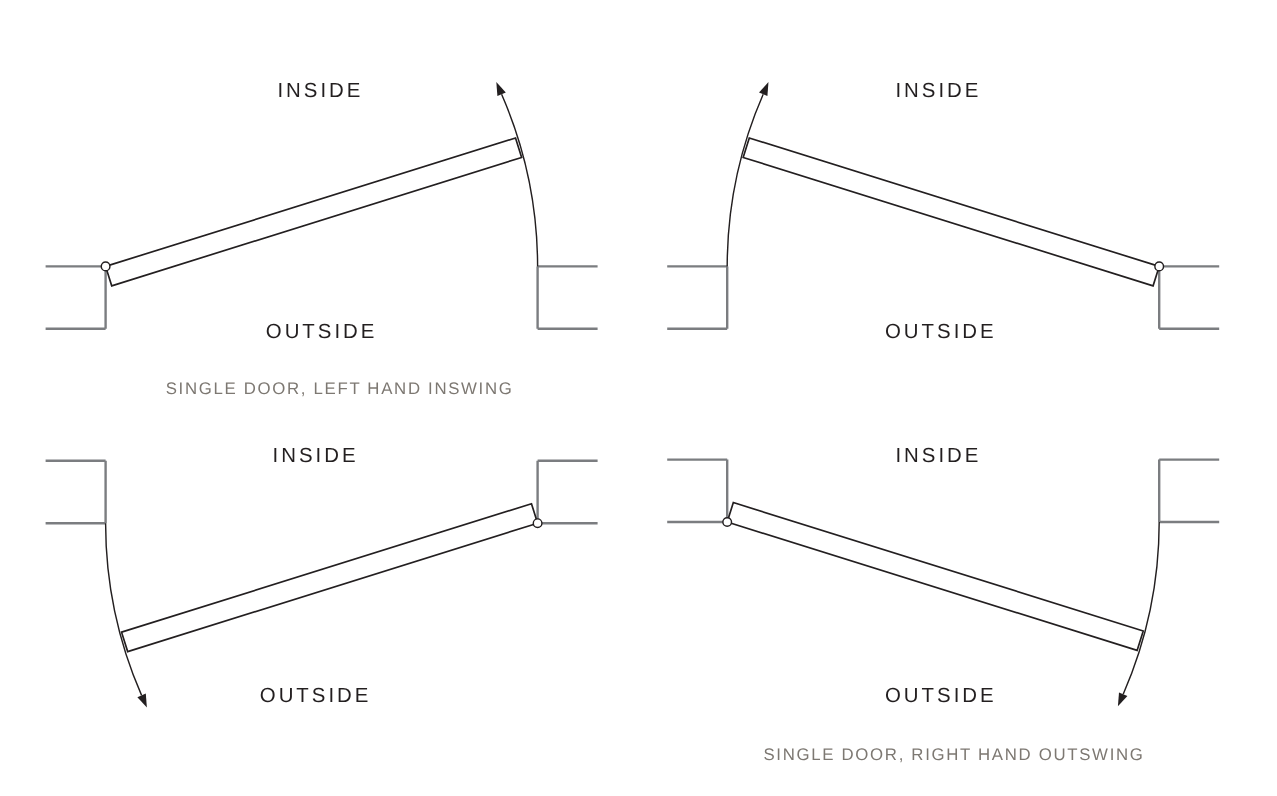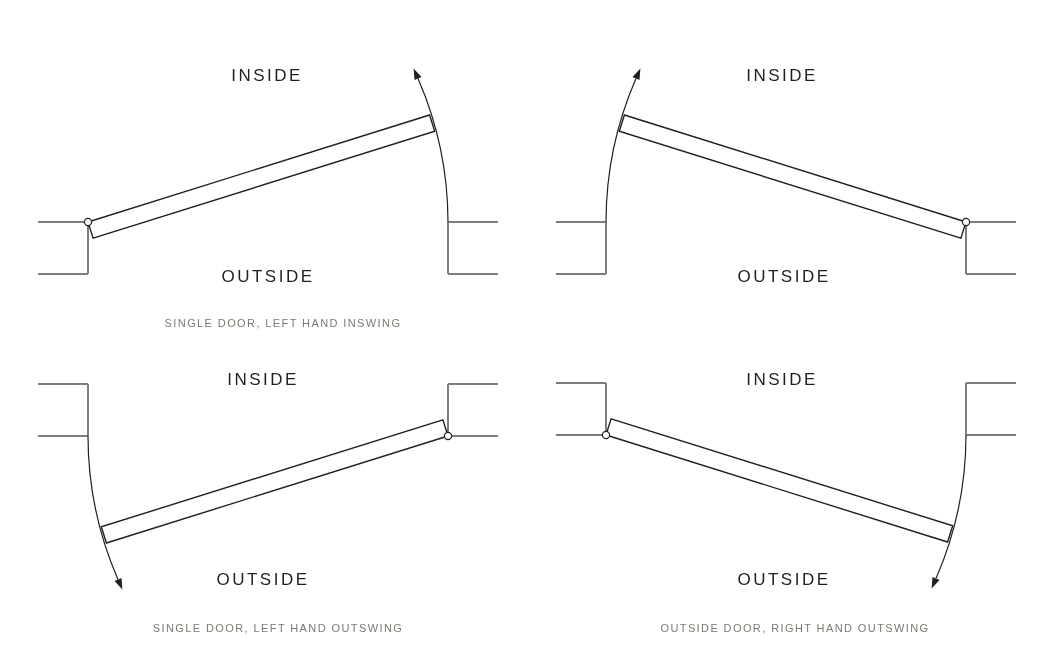--- a/index.html
+++ b/index.html
@@ -25,21 +25,21 @@
     position: absolute;
     transform: translate(-50%, -50%);
     font-size: 17px;
     letter-spacing: 2.5px;
     color: var(--label_text, #231f20);
     white-space: nowrap;
   }
   .caption {
     position: absolute;
     transform: translate(-50%, -50%);
-    font-size: 11px;
+    font-size: 14px;
     letter-spacing: 1.4px;
     color: var(--caption_text, #7d7872);
     white-space: nowrap;
     padding-left: 30px;
   }
 </style>
 </head>
 <body>
 
 <div class="sheet">
@@ -81,32 +81,31 @@
         <path class="wall" d="M-50 0 H0 M0 0 V52 M-50 52 H0"></path>
         <path class="wall" d="M360 0 H410 M360 0 V52 M360 52 H410"></path>
         <path class="arc" d="M360 0 A360 360 0 0 0 330 -143.5"></path>
         <polygon class="arrow" points="325.6,-153.6 333.5,-145.0 326.5,-142.0"></polygon>
         <polygon class="door" points="0,0 341.6,-107 346.7,-90.8 5.1,16.2"></polygon>
         <circle class="hinge" cx="0" cy="0" r="3.6"></circle>
       </g>
     </svg>
     <div class="lbl" style="left:263px; top:33px;">INSIDE</div>
     <div class="lbl" style="left:263px; top:233px;">OUTSIDE</div>
-    <div class="caption" style="left:263px; top:281px;">SINGLE DOOR, LEFT HAND OUTSWING</div>
   </section>
 
   <section class="quad" style="left:532px; top:331px; height:332px;">
     <svg viewBox="0 0 532 332">
       <g transform="translate(74,88) scale(1,-1)">
         <path class="wall" d="M-50 0 H0 M0 0 V52 M-50 52 H0"></path>
         <path class="wall" d="M360 0 H410 M360 0 V52 M360 52 H410"></path>
         <path class="arc" d="M360 0 A360 360 0 0 0 330 -143.5"></path>
         <polygon class="arrow" points="325.6,-153.6 333.5,-145.0 326.5,-142.0"></polygon>
         <polygon class="door" points="0,0 341.6,-107 346.7,-90.8 5.1,16.2"></polygon>
         <circle class="hinge" cx="0" cy="0" r="3.6"></circle>
       </g>
     </svg>
     <div class="lbl" style="left:250px; top:33px;">INSIDE</div>
     <div class="lbl" style="left:252px; top:233px;">OUTSIDE</div>
-    <div class="caption" style="left:248px; top:281px;">OUTSIDE DOOR, RIGHT HAND OUTSWING</div>
+    <div class="caption" style="left:248px; top:281px;">SINGLE DOOR, RIGHT HAND OUTSWING</div>
   </section>
 
 </div>
 
 </body></html>

